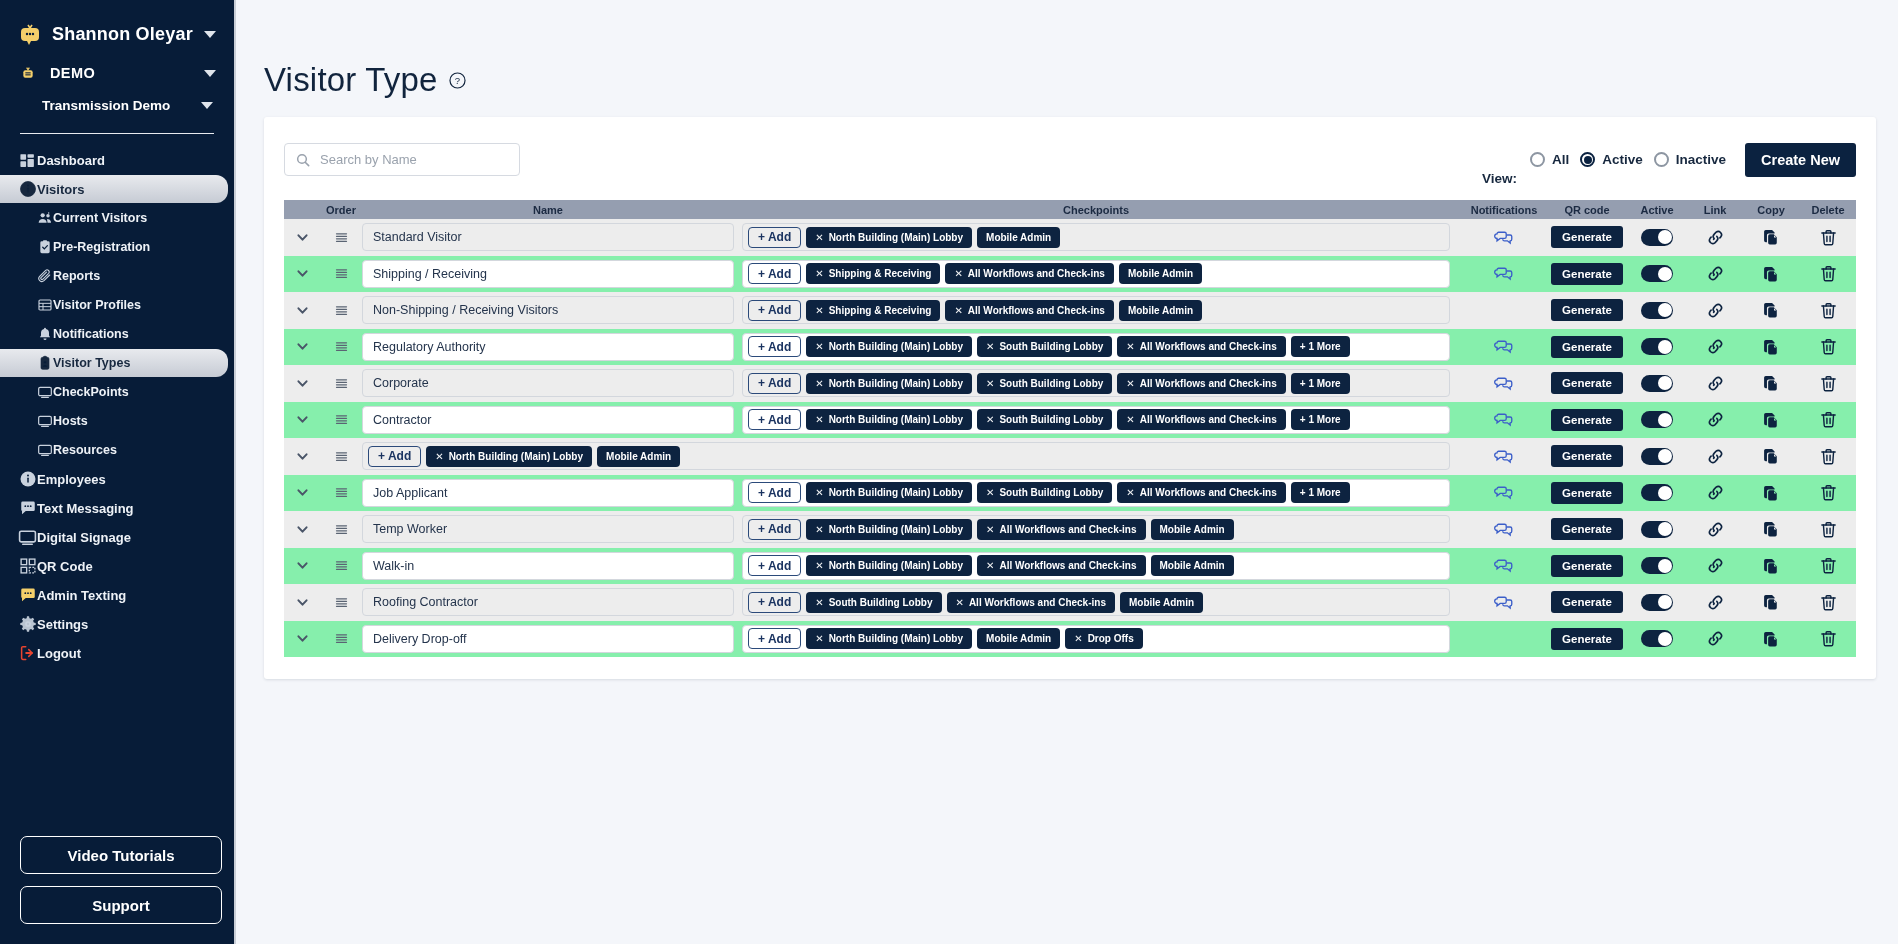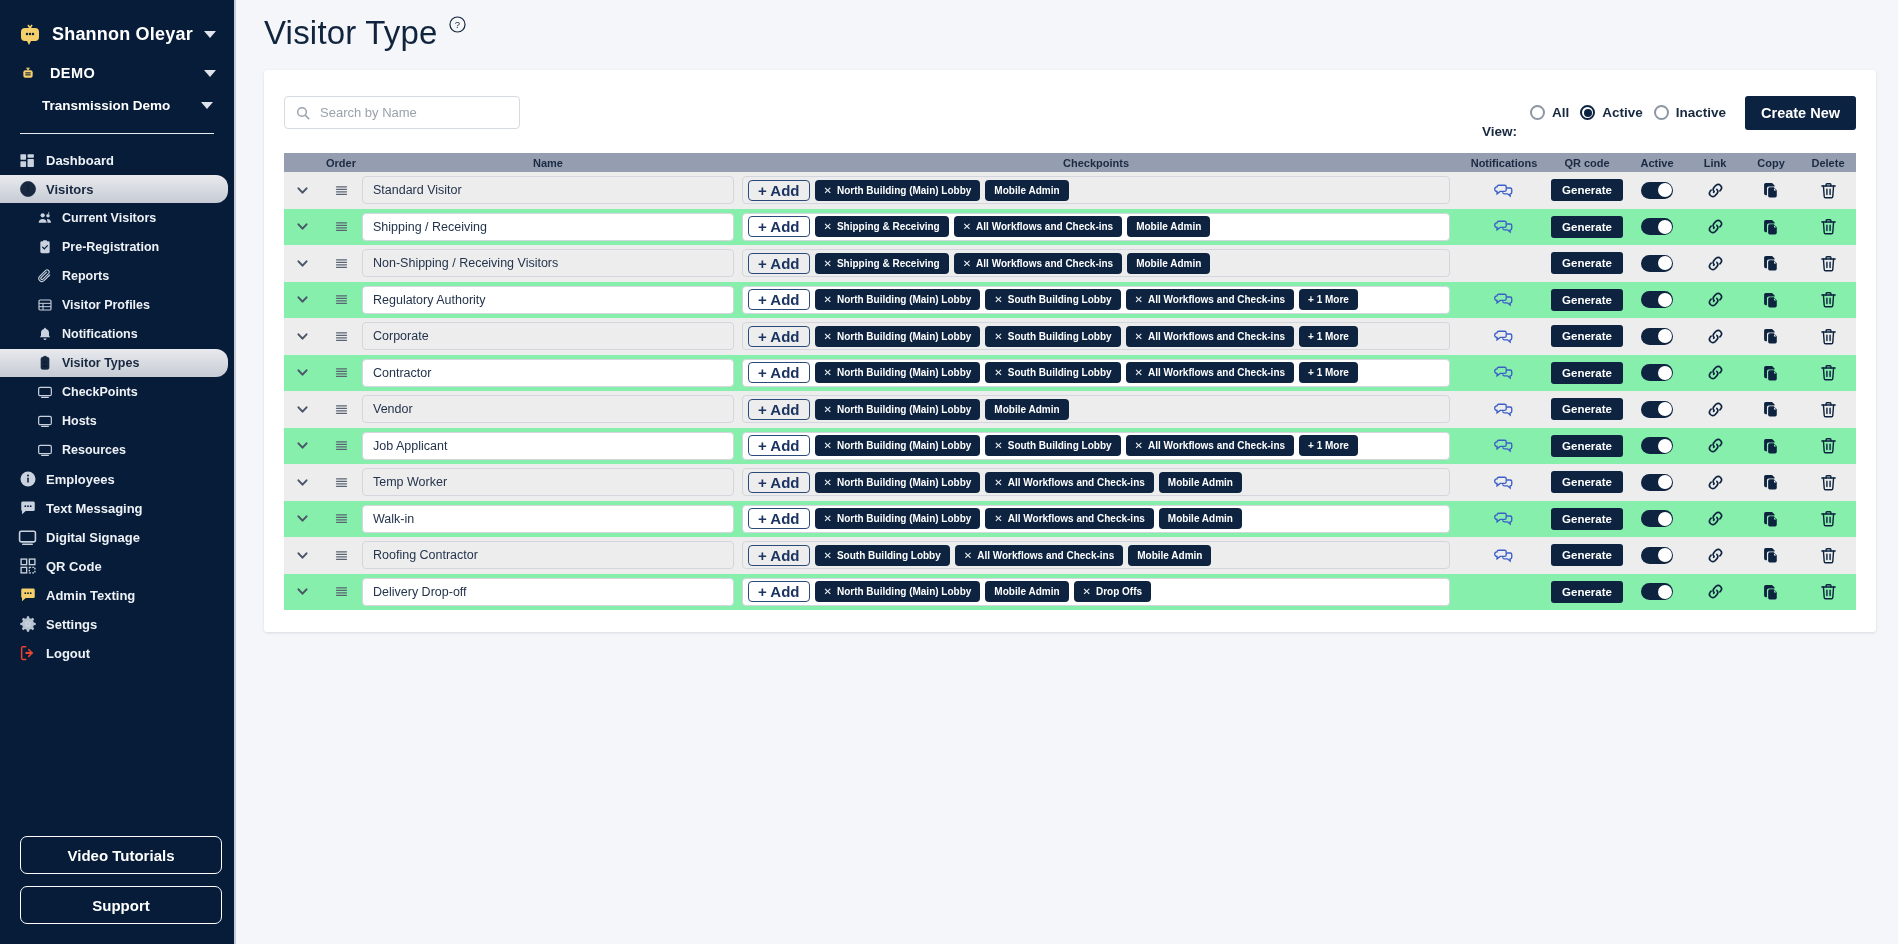--- a/index.html
+++ b/index.html
@@ -34,21 +34,21 @@
   .sb-org-name { font-size: 14.5px; font-weight: bold; letter-spacing:.4px; flex: 1; }
   .sb-sub {
     display: flex; align-items: center; gap: 24px;
     padding: 6px 17px 10px 42px;
   }
   .sb-sub-name { font-size: 13.5px; font-weight: bold; flex: 1; }
   .sb-divider { height: 1px; background: #e8ebf0; margin: 10px 20px 12px 20px; }
 
   .nav { flex: 1; overflow: hidden; }
   .nav-item {
-    display: flex; align-items: center; gap: 9px;
+    display: flex; align-items: center; gap: 0;
     height: 28px; padding: 0 14px 0 18px;
     font-size: 13px; font-weight: bold; color: #eef2f7;
     cursor: pointer; margin-bottom: 1px;
   }
   .nav-item .ic { width: 19px; height: 19px; display: flex; align-items: center; justify-content: center; flex: none; }
   .nav-item.sub { padding-left: 36px; font-size: 12.5px; }
   .nav-item.sub .ic { width: 17px; height: 17px; }
   .nav-item.active {
     background: linear-gradient(180deg,#e8eaee 0%, #c6cbd4 100%);
     color: #17283f;
@@ -61,21 +61,21 @@
     width: 100%; height: 38px; margin-top: 12px;
     border: 1px solid #ffffff; border-radius: 7px;
     background: transparent; color: #ffffff;
     font-family: "Liberation Sans", sans-serif;
     font-size: 15px; font-weight: bold; cursor: pointer;
     display: flex; align-items: center; justify-content: center;
   }
 
   
   .main { flex: 1; height: 944px; background: #f4f6fa; padding: 14px 22px 0 28px; overflow: hidden; }
-  .page-title-row { display: flex; align-items: flex-start; gap: 10px; margin-bottom: 18px; }
+  .page-title-row { display: flex; align-items: center; gap: 10px; margin-bottom: 18px; margin-top: 47px; }
   .page-title { font-size: 33px; font-weight: normal; color: #11243d; letter-spacing: .2px; }
   .help-icon { width: 20px; height: 20px; display:flex; align-items:center; justify-content:center; }
 
   .card {
     background: #ffffff;
     border-radius: 3px;
     box-shadow: 0 1px 3px rgba(20,35,60,.13);
     padding: 16px 20px 22px 20px;
   }
   .card-top { display: flex; align-items: center; justify-content: space-between; margin-bottom: 14px; }
@@ -152,21 +152,21 @@
     padding: 0 5px;
     overflow: hidden;
   }
   .tr.odd .chipbar { background: #ededed; }
   .tr.even .chipbar { background: #ffffff; }
   .add-chip {
     display:flex; align-items:center; justify-content:center;
     height: 21px; padding: 0 9px;
     border: 1px solid #2b4a7a; border-radius: 4px;
     background: transparent; color: #1b3461;
-    font-size: 15px; font-weight: bold;
+    font-size: 12px; font-weight: bold;
     cursor: pointer; white-space: nowrap; flex: none;
     font-family: "Liberation Sans", sans-serif;
   }
   .chip {
     display:flex; align-items:center; gap: 5px;
     height: 21px; padding: 0 9px;
     background: #0d2340; color: #ffffff;
     border-radius: 4px;
     font-size: 10px; font-weight: bold;
     white-space: nowrap; flex: none; cursor: pointer;
@@ -940,21 +940,20 @@
                   </svg>
                 </span>
               </div>
               <div class="c-order">
                 <span class="icon-btn">
                   <svg width="15" height="15" viewBox="0 0 24 24" stroke="#5a6473" stroke-width="2" stroke-linecap="round">
                     <path d="M4 6h16M4 10h16M4 14h16M4 18h16"></path>
                   </svg>
                 </span>
               </div>
-              <div class="c-name"><input class="name-input" type="text" value="Vendor" style=""></div>
               <div class="c-chips">
                 <div class="chipbar">
                   <button class="add-chip">+ Add</button>
                   <span class="chip">
                     <span class="x">✕</span>
                     <span>North Building (Main) Lobby</span>
                   </span>
                   <span class="chip">
                     <span>Mobile Admin</span>
                   </span>

